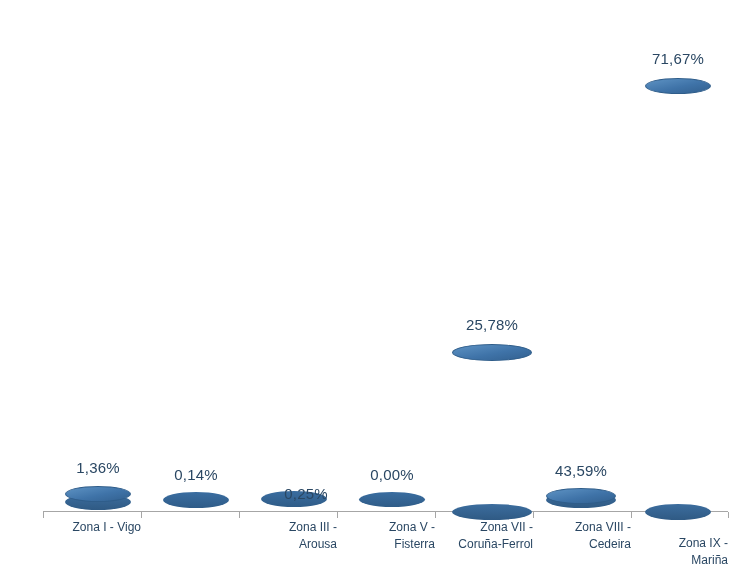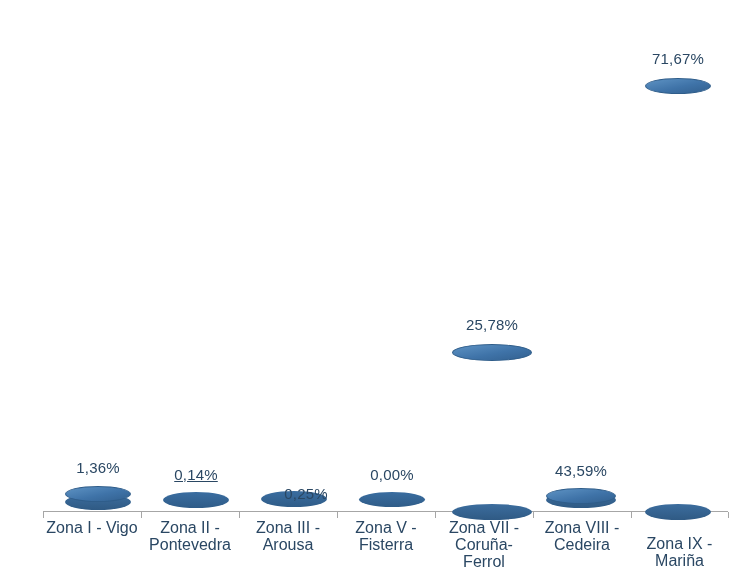--- a/index.html
+++ b/index.html
@@ -92,23 +92,23 @@
     font-size: 15px;
     color: #2a4763;
     text-align: center;
     white-space: nowrap;
     letter-spacing: 0.2px;
   }
 
   
   .cat-label {
     position: absolute;
-    font-size: 16px;
+    font-size: 12px;
     color: #2a4763;
-    text-align: center;
+    text-align: right;
     line-height: 17px;
     top: 519px;
   }
   .cat-label .l1, .cat-label .l2 { display: block; }
 </style>
 </head>
 <body>
 
 <div id="chart-root">
   <div class="plot">
@@ -126,21 +126,21 @@
     <div class="col">
       <div class="cyl-bottom" style="left:65px; top:494px; width:66px; height:16px;"></div>
       <div class="cyl" style="left:65px; top:494px; width:66px; height:9px;"></div>
       <div class="cyl-top" style="left:65px; top:486px; width:66px; height:16px;"></div>
     </div>
     <div class="data-label" style="left:48px; top:459px; width:100px;">1,36%</div>
 
     <div class="col">
       <div class="flat-ellipse" style="left:163px; top:492px; width:66px; height:16px;"></div>
     </div>
-    <div class="data-label" style="left:146px; top:466px; width:100px;text-decoration:underline;">0,14%</div>
+    <div class="data-label" style="left:146px; top:466px; width:100px;">0,14%</div>
 
     <div class="col">
       <div class="flat-ellipse" style="left:261px; top:491px; width:66px; height:16px;"></div>
     </div>
     <div class="data-label" style="left:256px; top:465px; width:100px;margin-top:20px;">0,25%</div>
 
     <div class="col">
       <div class="flat-ellipse" style="left:359px; top:492px; width:66px; height:15px;"></div>
     </div>
     <div class="data-label" style="left:342px; top:466px; width:100px;text-align:center;">0,00%</div>
@@ -163,24 +163,20 @@
       <div class="cyl-bottom" style="left:645px; top:504px; width:66px; height:16px;"></div>
       <div class="cyl" style="left:645px; top:86px; width:66px; height:426px;"></div>
       <div class="cyl-top" style="left:645px; top:78px; width:66px; height:16px;"></div>
     </div>
     <div class="data-label" style="left:628px; top:50px; width:100px;">71,67%</div>
 
     <div class="cat-label" style="left:43px; width:98px;">
       <span class="l1">Zona I - Vigo</span>
       <span class="l2"></span>
     </div>
-    <div class="cat-label" style="left:141px; width:98px;">
-      <span class="l1">Zona II -</span>
-      <span class="l2">Pontevedra</span>
-    </div>
     <div class="cat-label" style="left:337px; width:98px;">
       <span class="l1">Zona V -</span>
       <span class="l2">Fisterra</span>
     </div>
     <div class="cat-label" style="left:239px; width:98px;">
       <span class="l1">Zona III -</span>
       <span class="l2">Arousa</span>
     </div>
     <div class="cat-label" style="left:435px; width:98px;">
       <span class="l1">Zona VII -</span>

